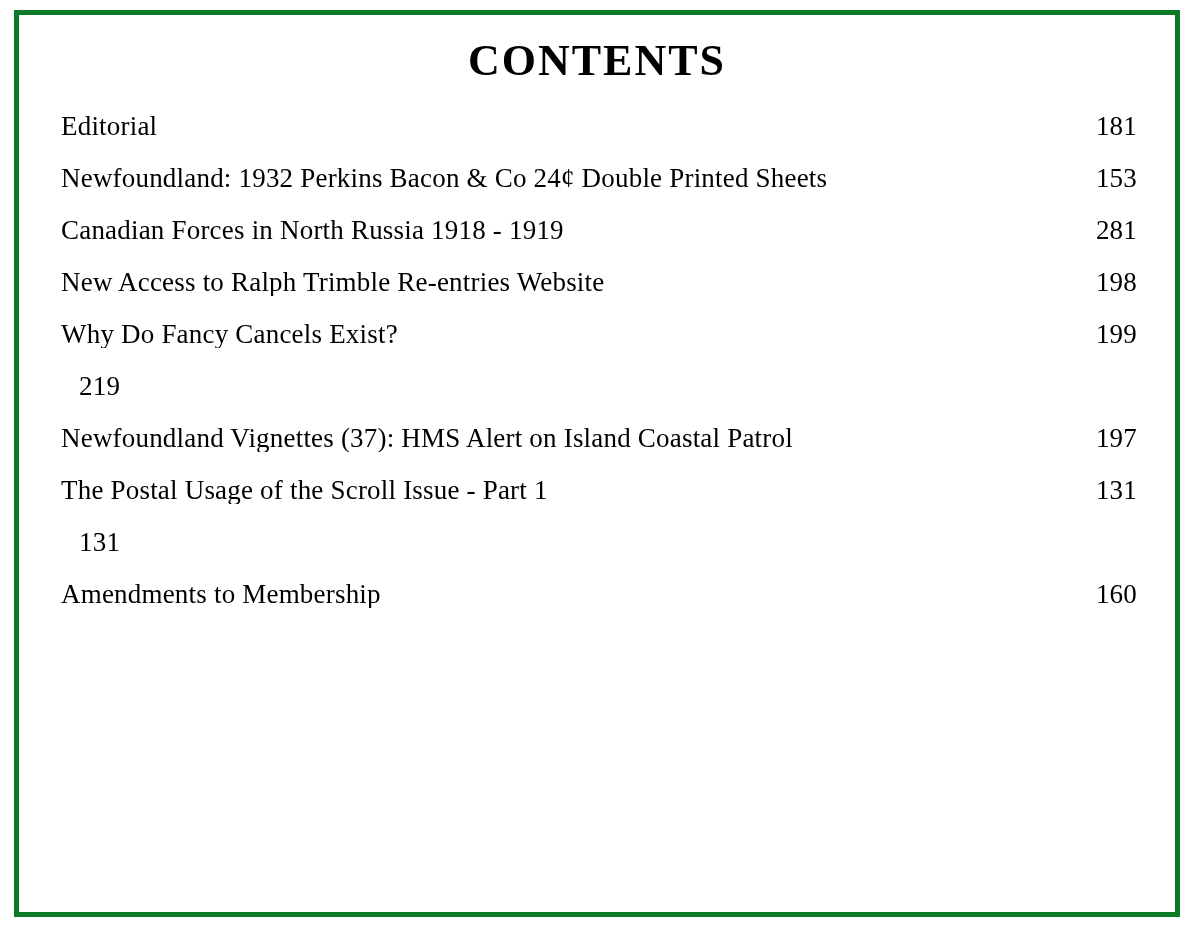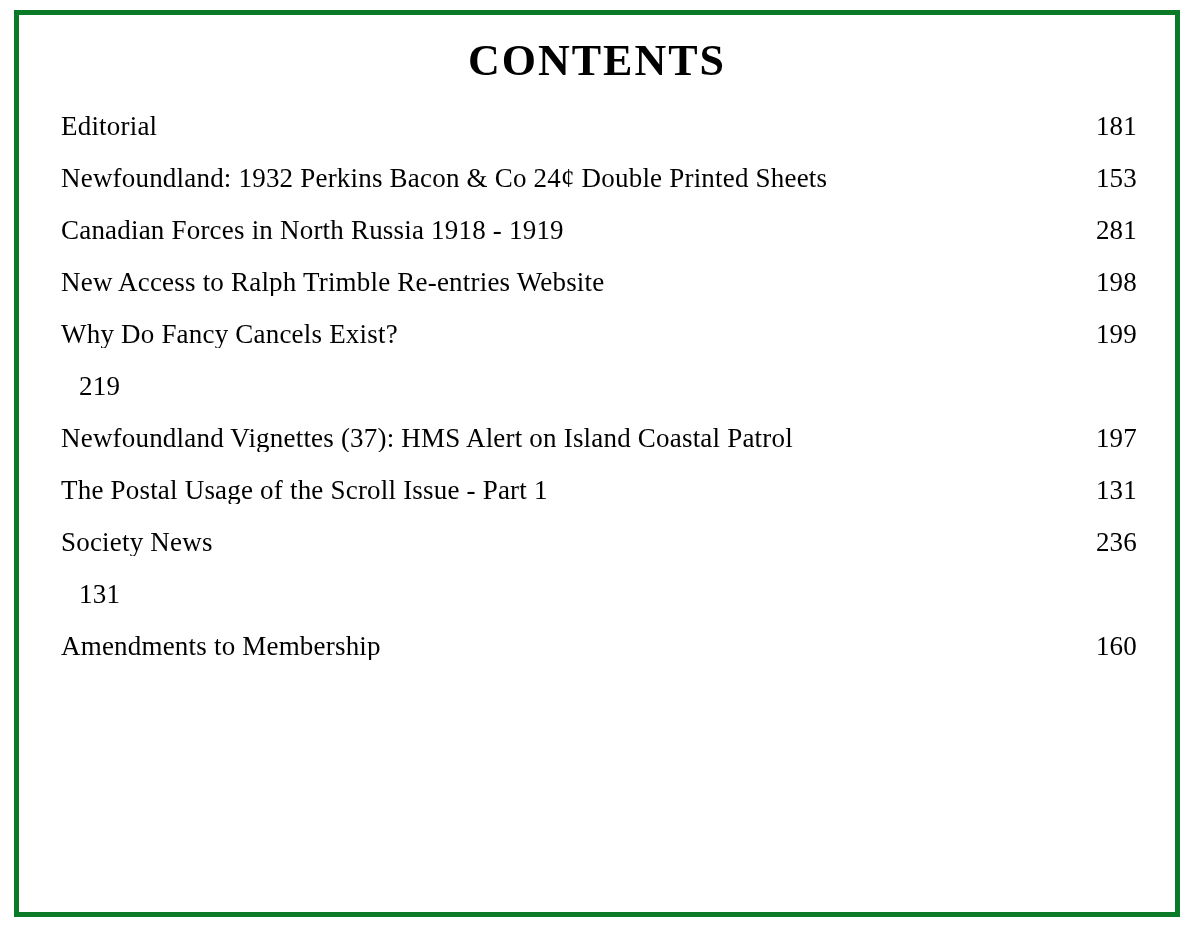--- a/index.html
+++ b/index.html
@@ -106,24 +106,20 @@
       <div class="toc-row">
         <span class="toc-label">Newfoundland Vignettes (37): HMS Alert on Island Coastal Patrol</span>
         <span class="toc-page">197</span>
       </div>
 
       <div class="toc-row">
         <span class="toc-label">The Postal Usage of the Scroll Issue - Part 1</span>
         <span class="toc-page">131</span>
       </div>
 
-      <div class="toc-row">
-        <span class="toc-label">Society News</span>
-        <span class="toc-page">236</span>
-      </div>
 
       <div class="toc-row">
         <span class="toc-page">131</span>
       </div>
 
       <div class="toc-row">
         <span class="toc-label">Amendments to Membership</span>
         <span class="toc-page">160</span>
       </div>
 

